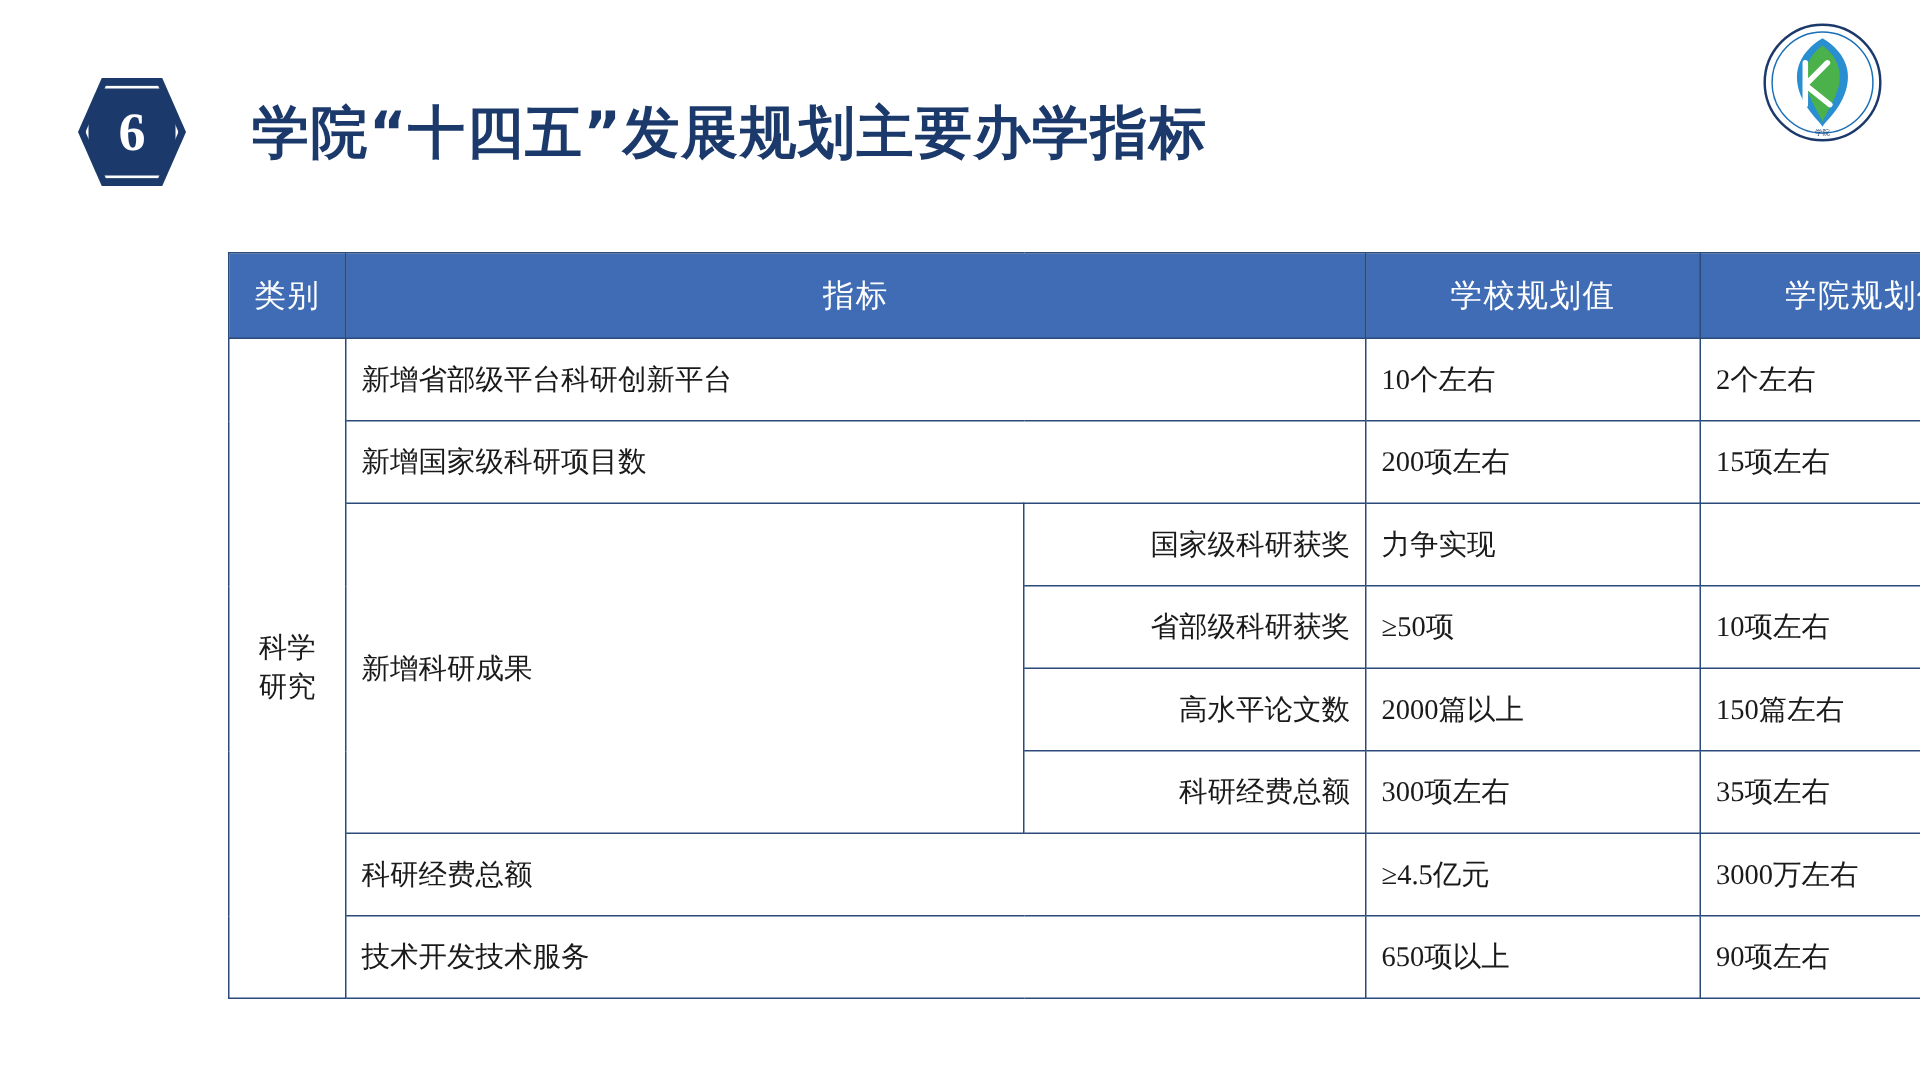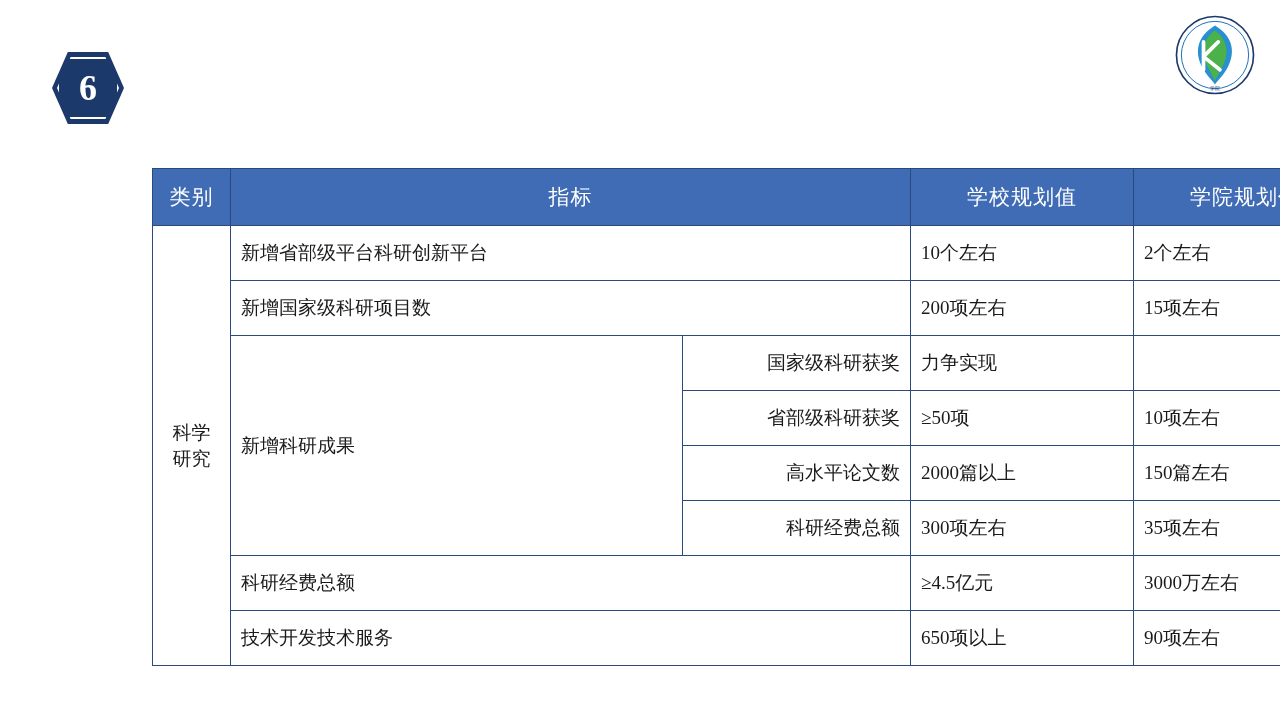--- a/index.html
+++ b/index.html
@@ -127,20 +127,21 @@
   }
 </style>
 </head>
 <body>
 
 <div class="slide-header">
   <div class="badge-hex">
     <div class="badge-hex-inner"></div>
     <span class="badge-num">6</span>
   </div>
+  <div class="header-title">学院“十四五”发展规划主要办学指标</div>
 </div>
 
 <div class="logo">
   <svg viewBox="0 0 100 100" width="82" height="82">
     <circle cx="50" cy="50" r="47" fill="#ffffff" stroke="#1b3a6b" stroke-width="2"></circle>
     <circle cx="50" cy="50" r="41" fill="#ffffff" stroke="#1b6fb4" stroke-width="1.2"></circle>
     <path d="M50 14 C70 26, 76 44, 66 64 C60 76, 52 82, 50 86 C48 82, 40 76, 34 64 C24 44, 30 26, 50 14 Z" fill="#2a8fd0"></path>
     <path d="M50 20 C64 30, 68 46, 60 62 C56 71, 52 77, 50 82 C48 77, 44 71, 40 62 C32 46, 36 30, 50 20 Z" fill="#4bb24b"></path>
     <path d="M36 34 L36 68 M36 52 L54 34 M36 52 L56 68" stroke="#ffffff" stroke-width="4.5" fill="none" stroke-linecap="round"></path>
     <text x="50" y="93" font-size="6" text-anchor="middle" fill="#1b3a6b" font-family="'Liberation Serif', serif">学院</text>

